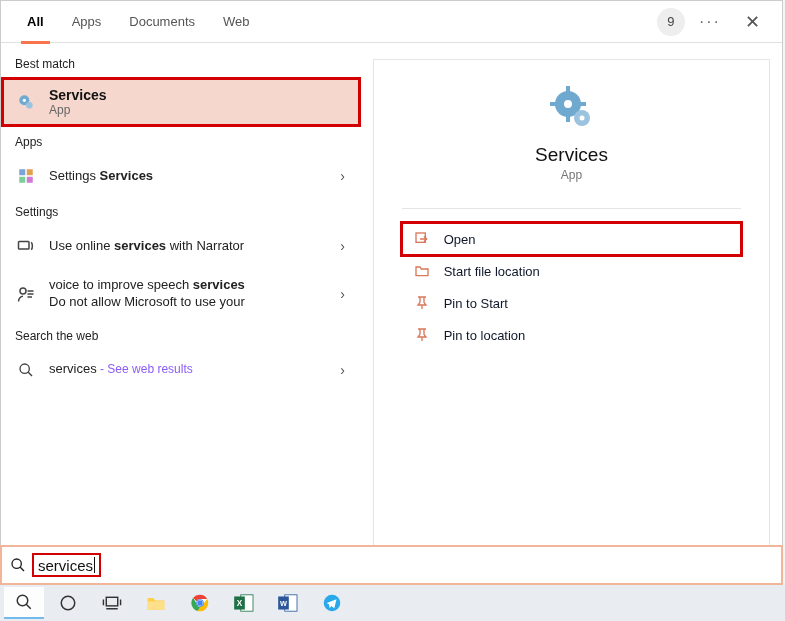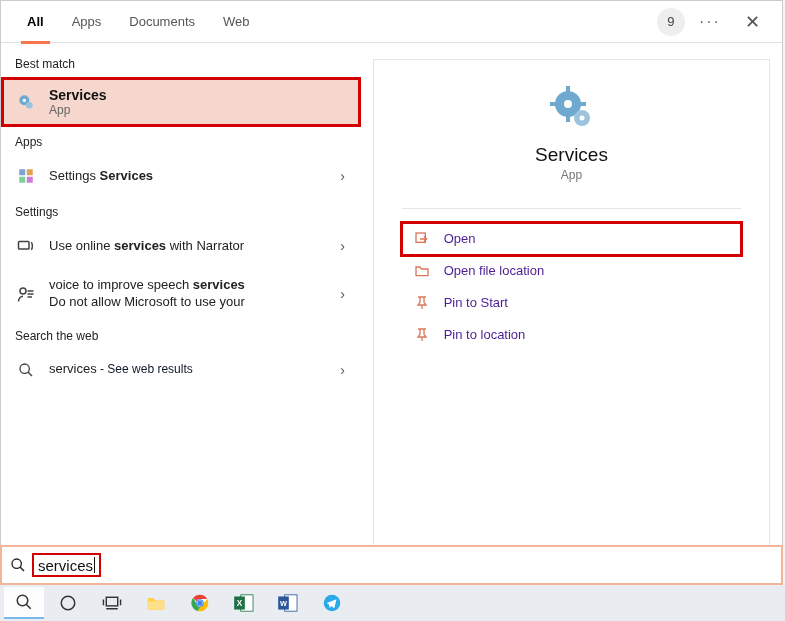--- a/index.html
+++ b/index.html
@@ -28,27 +28,27 @@
   .match-item.selected.hilite { outline:3px solid #d20000; outline-offset:-3px; }
   .match-icon { width:22px; height:22px; margin-right:12px; display:flex; align-items:center; justify-content:center; }
   .match-text .title { font-size:14px; color:#111; font-weight:600; }
   .match-text .sub { font-size:12px; color:#666; }
   .chevron { position:absolute; right:16px; color:#555; font-size:14px; }
 
   .row-item { display:flex; align-items:center; padding:10px 14px; position:relative;}
   .row-item .row-icon { width:22px; height:22px; margin-right:12px; display:flex; align-items:center; justify-content:center; color:#555;}
   .row-item .row-label { font-size:13px; color:#222; line-height:1.3; }
   .row-item .row-label .bold { font-weight:700; }
-  .row-item .row-sub { color:#0f172a; font-size:12px; }
+  .row-item .row-sub { color:#8b5cf6; font-size:12px; }
 
   .detail-icon { width:48px; height:48px; margin-bottom:8px; }
   .detail-title { font-size:19px; color:#111; margin-top:4px;}
   .detail-sub { font-size:12px; color:#777; margin-top:2px; margin-bottom:18px;}
   .sep { width:86%; border-top:1px solid #e5e5e5; margin:8px 0 14px; }
-  .action { width:86%; display:flex; padding:8px 10px; font-size:13px; color:#4c1d95; cursor:pointer;}
+  .action { width:86%; display:flex; align-items:center; padding:8px 10px; font-size:13px; color:#0f172a; cursor:pointer;}
   .action .a-icon { width:20px; margin-right:12px; color:#d9775a; display:flex; align-items:center; justify-content:center;}
   .action.hilite { outline:3px solid #d20000; outline-offset:-1px; }
 
   .search-bar-outer { position:absolute; left:0; bottom:36px; width:783px; height:40px; border:2px solid #f3b59a; background:#fff; display:flex; align-items:center; padding:0 8px;}
   .search-bar-outer .mag { color:#333; font-size:15px; margin-right:6px;}
   .search-query-box { border:2px solid #d20000; padding:1px 4px; min-width:68px; display:flex; align-items:center; font-size:15px; color:#111; height:24px;}
   .caret { display:inline-block; width:1px; height:16px; background:#111; margin-left:1px;}
 
   .taskbar { position:absolute; left:0; bottom:0; width:785px; height:36px; background:#e9edf2; display:flex; align-items:center; padding:0 4px; gap:4px;}
   .task-btn { width:40px; height:32px; display:flex; align-items:center; justify-content:center; cursor:pointer; }
@@ -175,21 +175,21 @@
               </svg>
           </span>
           <span>Open</span>
         </div>
         <div class="action">
           <span class="a-icon">
             <svg width="16" height="16" viewBox="0 0 24 24" fill="none" stroke="#d9775a" stroke-width="2">
                 <path d="M3 6h6l2 3h10v10H3z"></path>
               </svg>
           </span>
-          <span>Open file location</span>
+          <span>Start file location</span>
         </div>
         <div class="action">
           <span class="a-icon">
             <svg width="16" height="16" viewBox="0 0 24 24" fill="none" stroke="#d9775a" stroke-width="2">
                 <path d="M6 3h12M9 3v8l-3 4h12l-3-4V3M12 15v6"></path>
               </svg>
           </span>
           <span>Pin to Start</span>
         </div>
         <div class="action">

